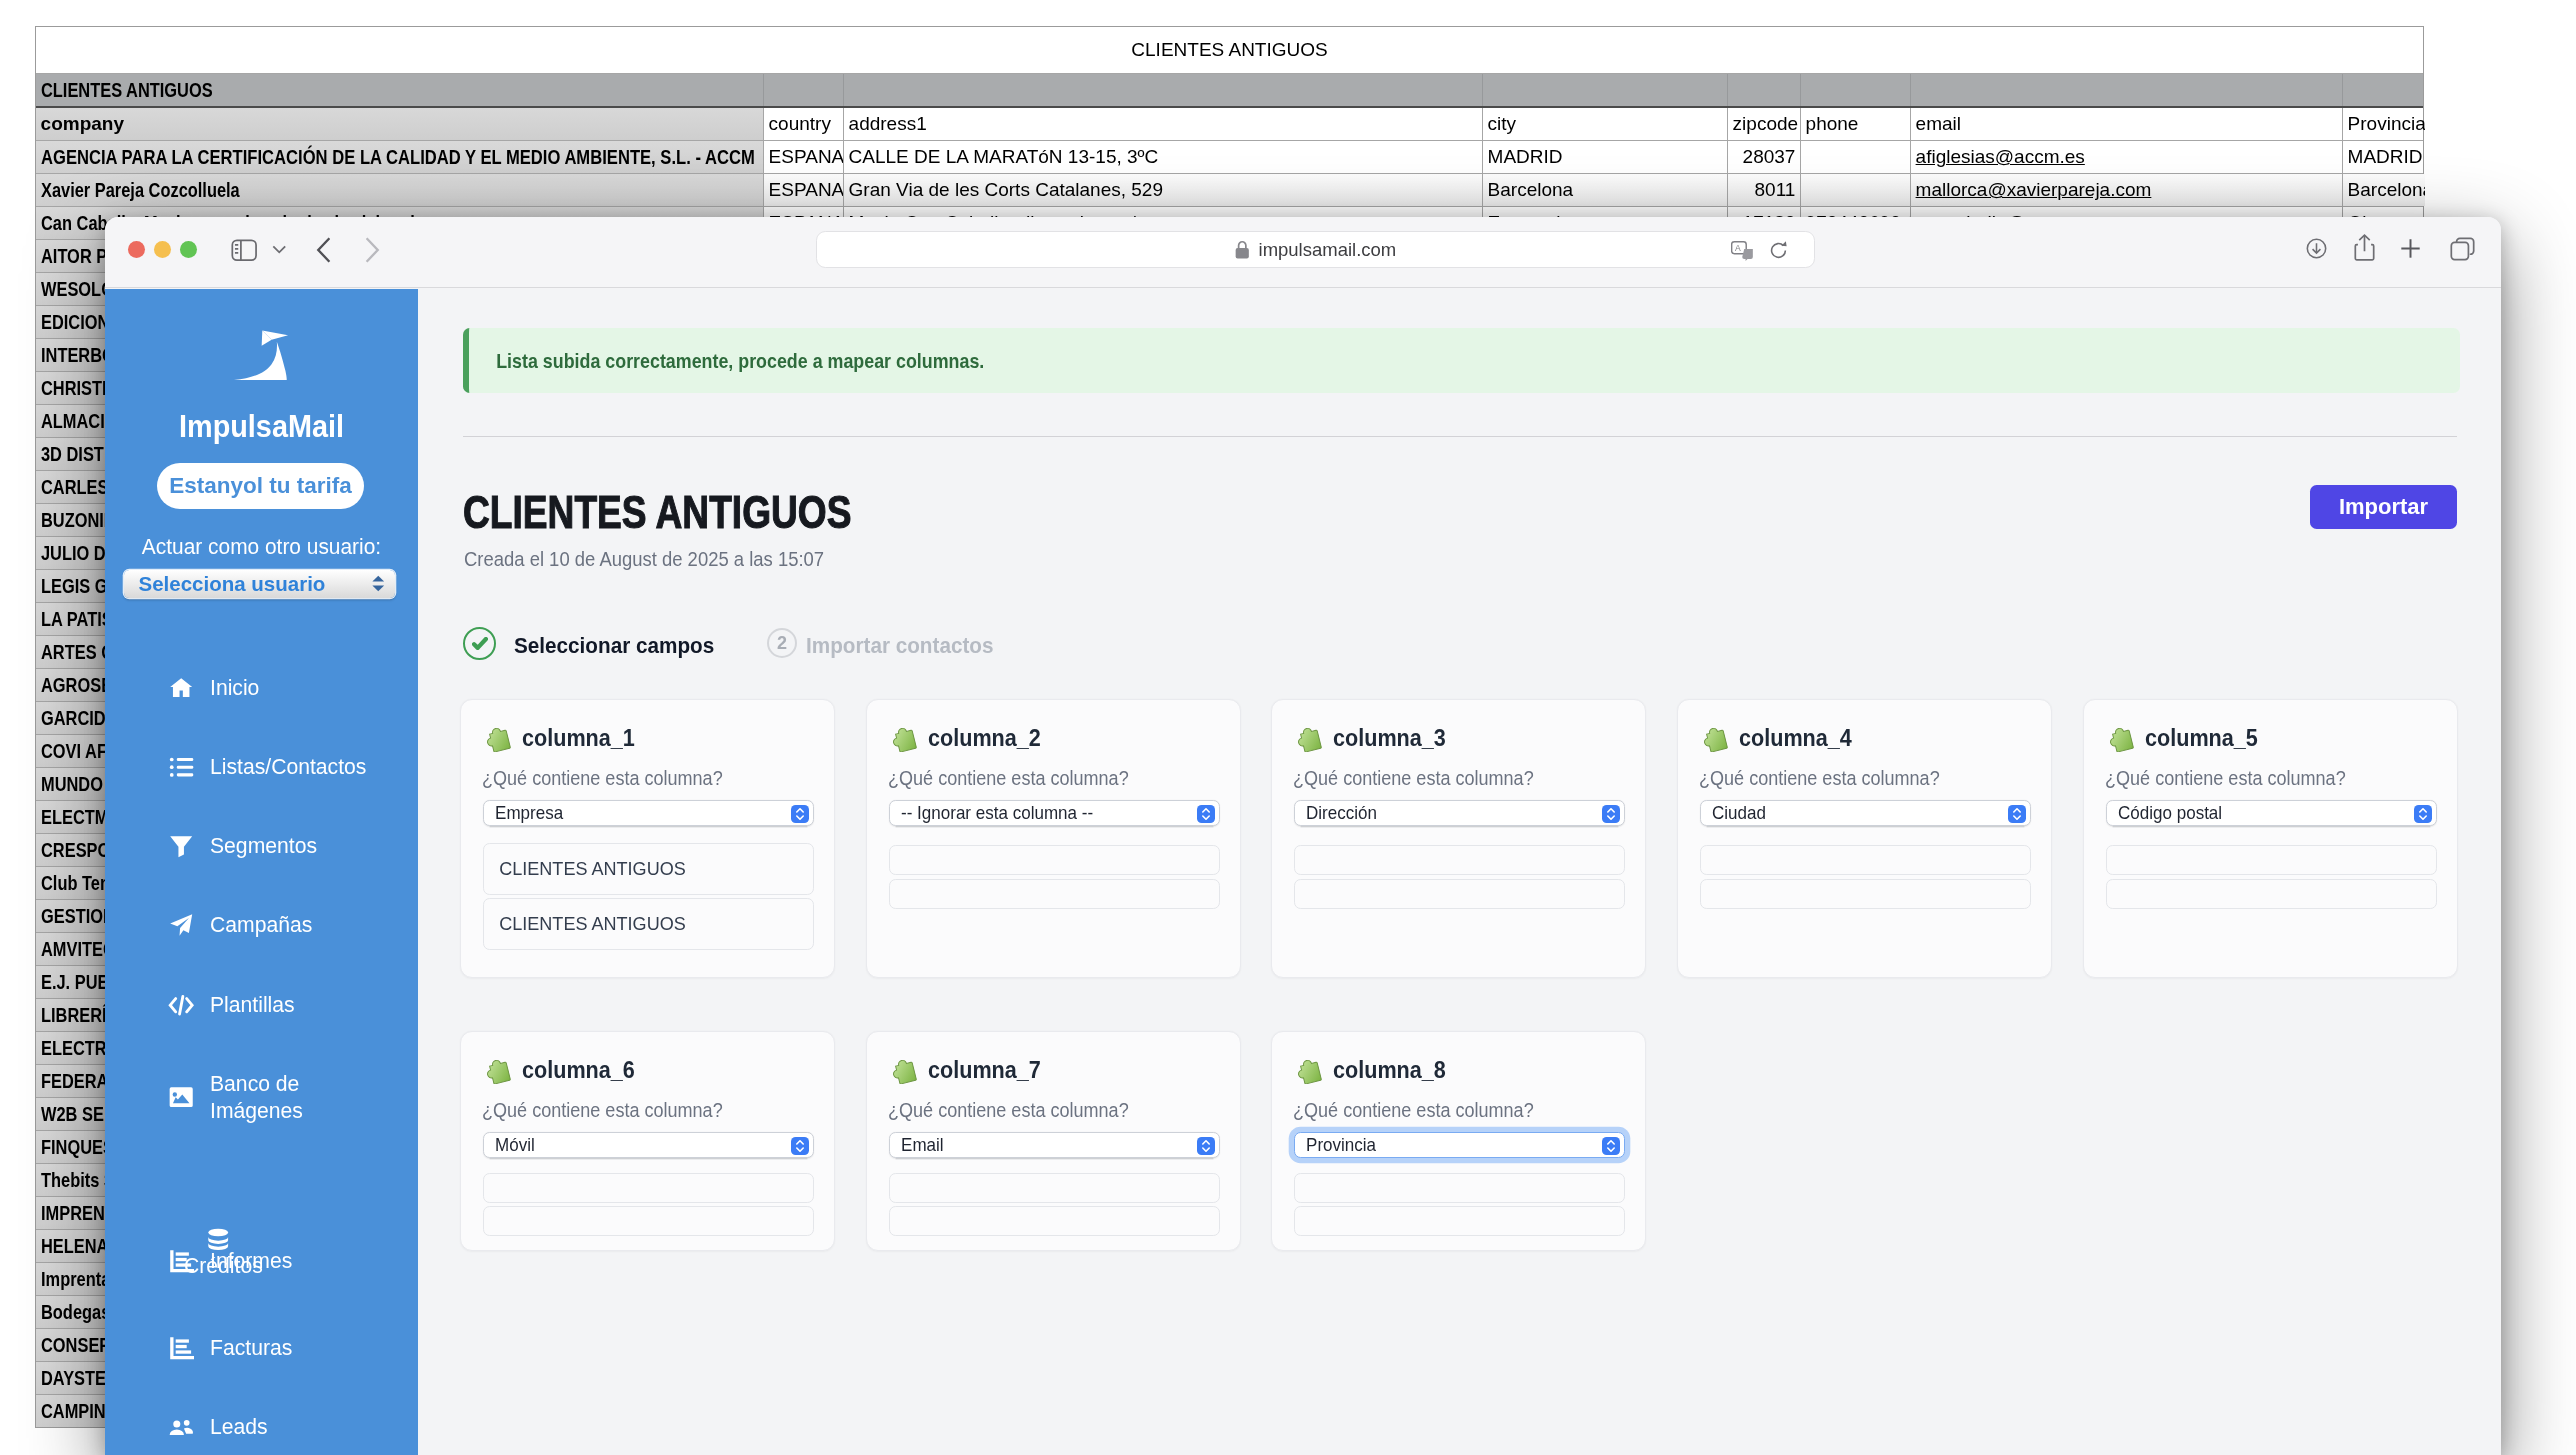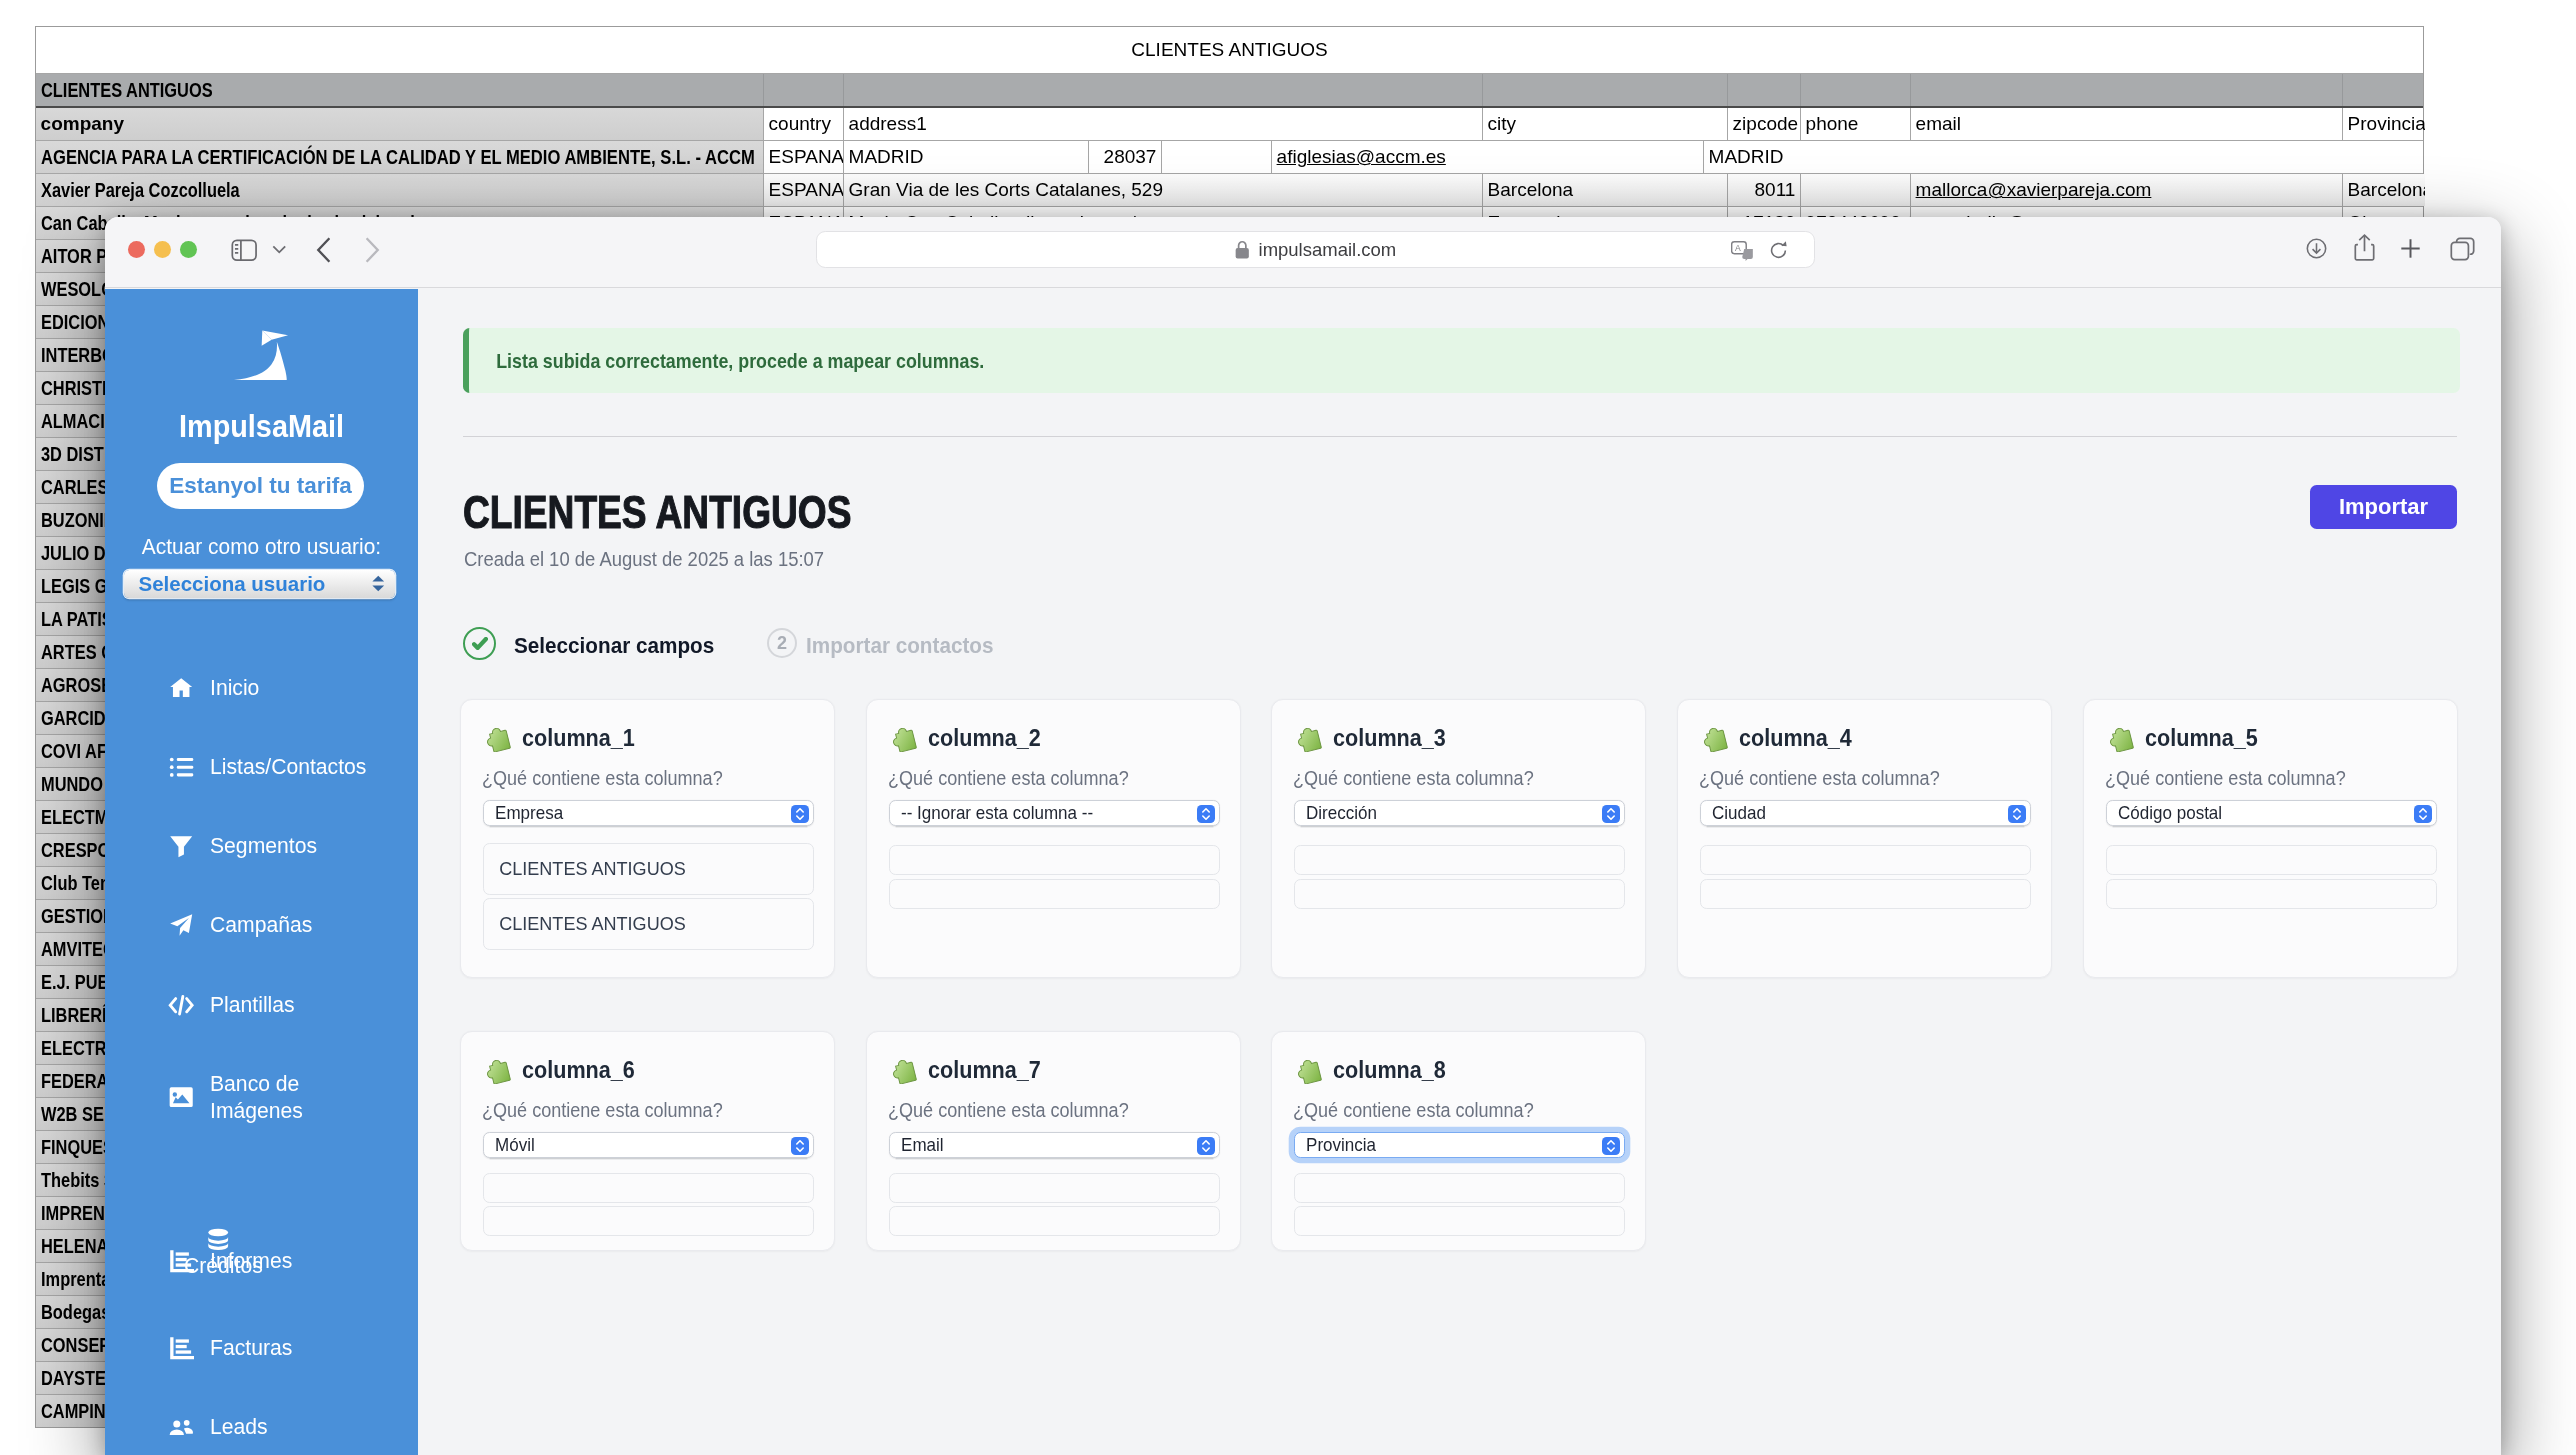--- a/index.html
+++ b/index.html
@@ -114,20 +114,21 @@
         <div class="cell c4">zipcode</div>
         <div class="cell c5">phone</div>
         <div class="cell c6">email</div>
         <div class="cell c7">Provincia</div>
       </div>
     <div class="trow drow">
         <div class="cell c0">
           <span style="transform:scaleX(0.81); transform-origin:0 50%; white-space:nowrap; display:inline-block; font-size:20.5px;">AGENCIA PARA LA CERTIFICACIÓN DE LA CALIDAD Y EL MEDIO AMBIENTE, S.L. - ACCM</span>
         </div>
         <div class="cell c1">ESPANA</div>
+        <div class="cell c2">CALLE DE LA MARATóN 13-15, 3ºC</div>
         <div class="cell c3">MADRID</div>
         <div class="cell c4">28037</div>
         <div class="cell c5"></div>
         <div class="cell c6">afiglesias@accm.es</div>
         <div class="cell c7">MADRID</div>
       </div>
     <div class="trow drow">
         <div class="cell c0">
           <span class="cnd">Xavier Pareja Cozcolluela</span>
         </div>

